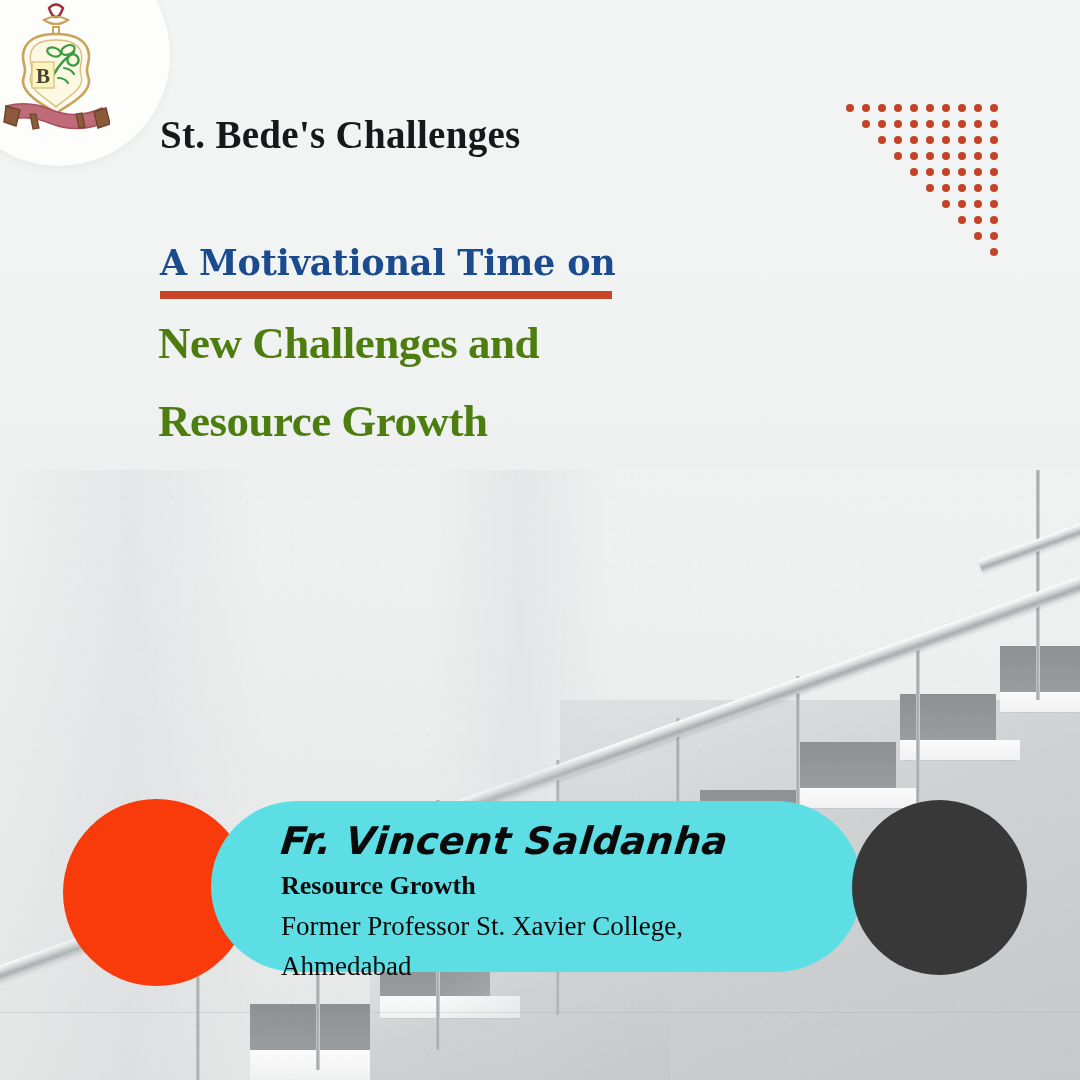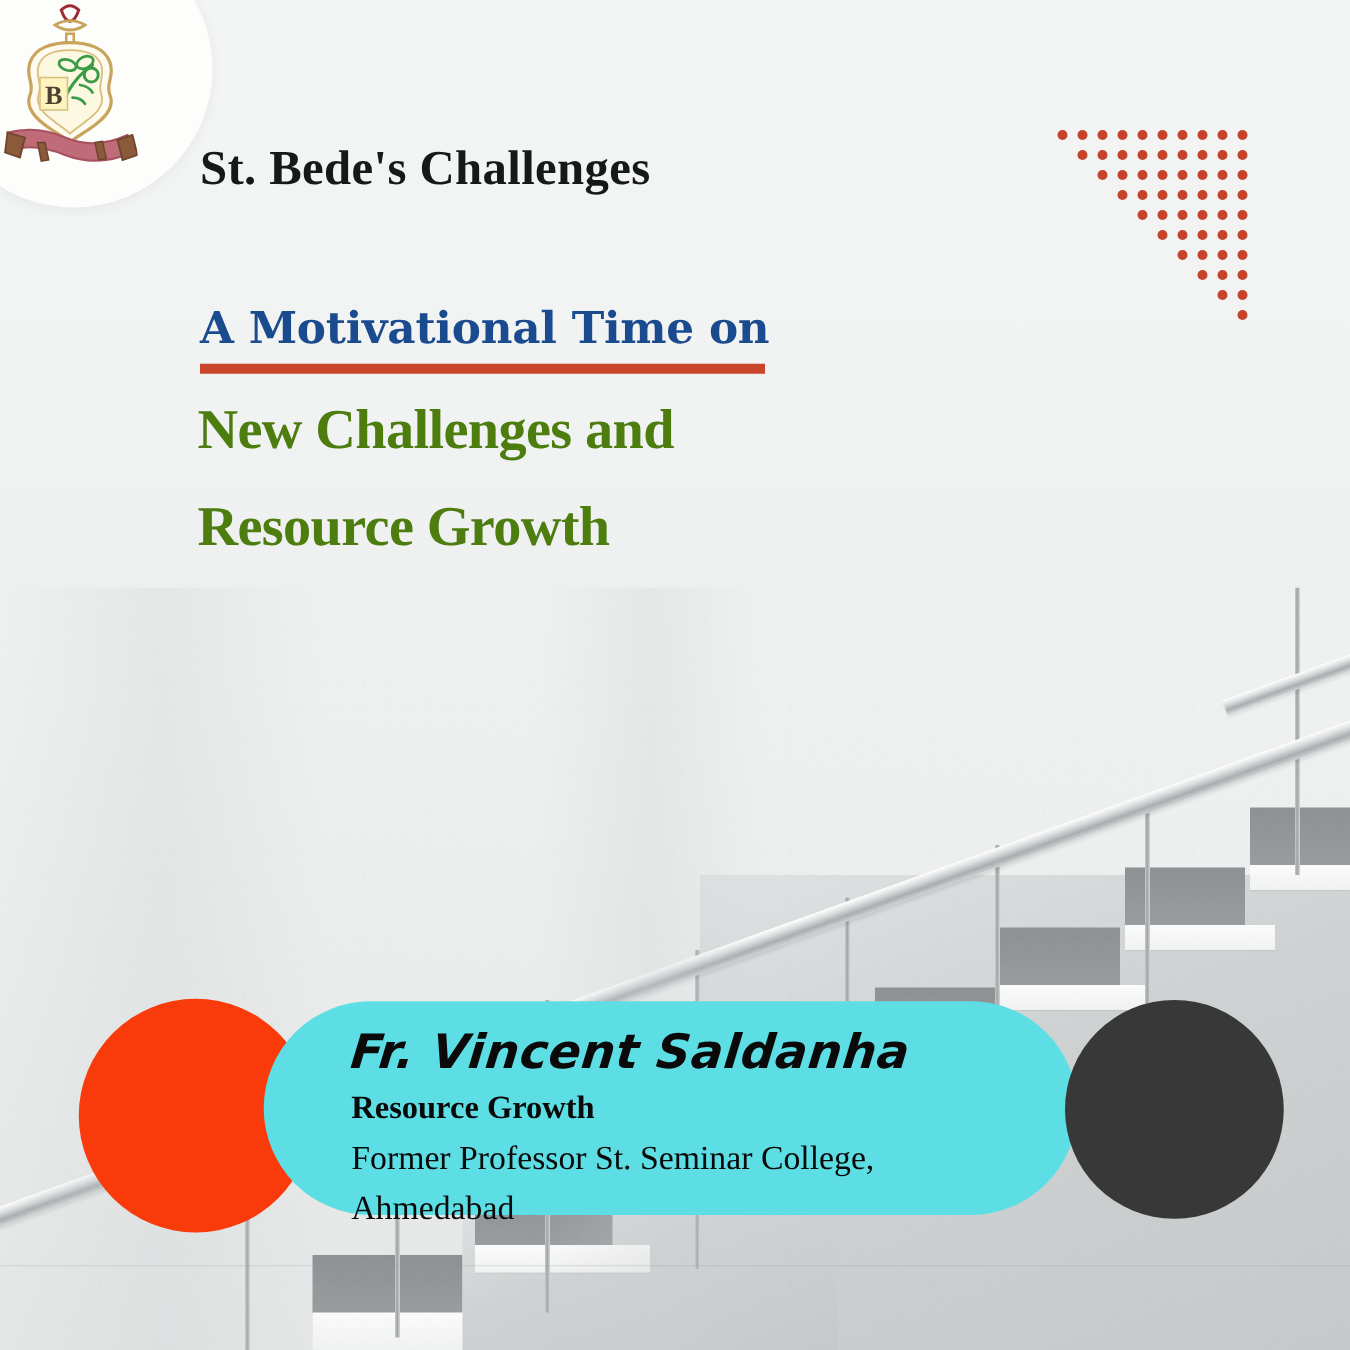--- a/index.html
+++ b/index.html
@@ -352,15 +352,15 @@
     <div>Resource Growth</div>
   </div>
 
 
   <div class="circle-red"></div>
   <div class="speaker-card"></div>
   <div class="circle-dark"></div>
 
   <div class="speaker-name">Fr. Vincent Saldanha</div>
   <div class="speaker-role">Resource Growth</div>
-  <div class="speaker-affil">Former Professor St. Seminar College, Ahmedabad</div>
+  <div class="speaker-affil">Former Professor St. Xavier College, Ahmedabad</div>
 
 </div>
 
 </body></html>

